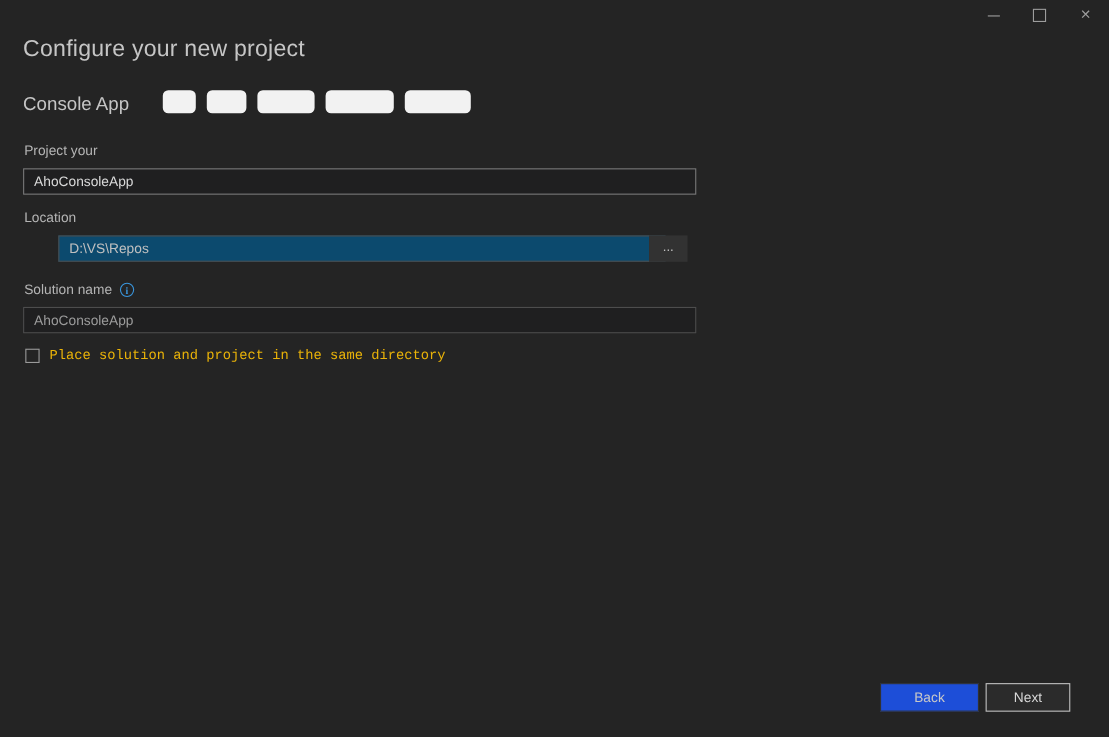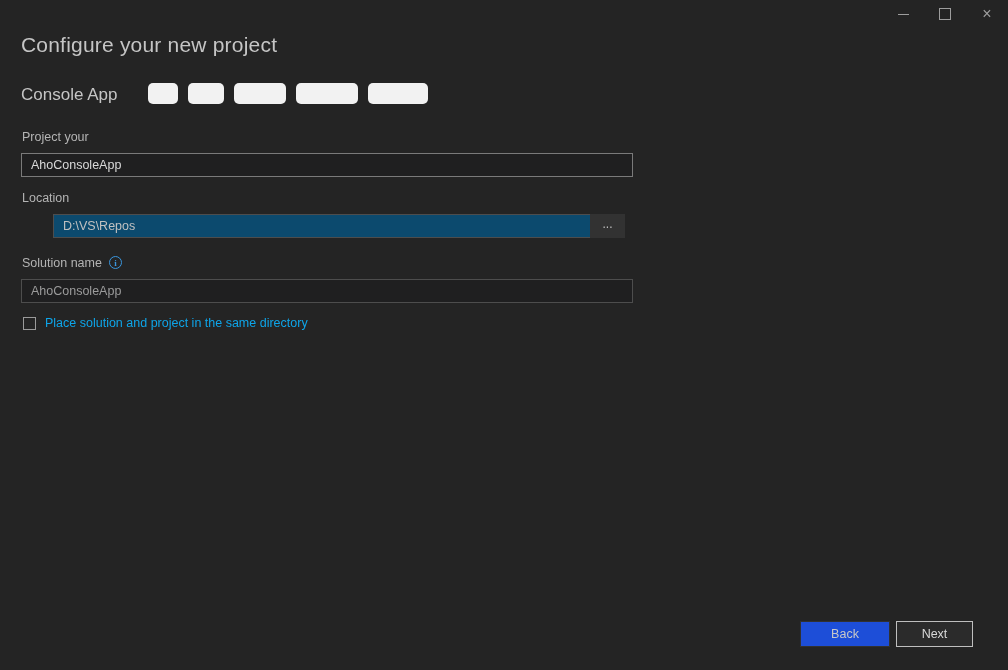--- a/index.html
+++ b/index.html
@@ -44,21 +44,21 @@
     margin-right: 10px;
   }
 
   
   .field-label {
     position: absolute; left: 22px;
     font-size: 12.5px; color: #b4b4b4;
   }
   .label-project  { top: 130px; }
   .label-location { top: 191px; }
-  .label-solution { top: 256px; display: flex; align-items: flex-start; }
+  .label-solution { top: 256px; display: flex; align-items: flex-end; }
 
   .info-icon {
     display: inline-flex; align-items: center; justify-content: center;
     width: 13px; height: 13px; margin-left: 7px;
     border: 1.5px solid #3a96dd; border-radius: 50%;
     color: #3a96dd; font-size: 9px; font-weight: bold;
     font-family: "Liberation Serif", serif;
     box-sizing: border-box; line-height: 10px;
   }
 
@@ -97,21 +97,21 @@
 
   
   .checkbox-row {
     position: absolute; left: 23px; top: 316px;
     display: flex; align-items: center;
   }
   .checkbox-box {
     width: 13px; height: 13px; box-sizing: border-box;
     border: 1px solid #9a9a9a; background: transparent;
   }
-  .checkbox-label { font-size: 12.5px; color: #0ea5e9; margin-left: 9px; }
+  .checkbox-label { font-size: 12.5px; color: #eab308; margin-left: 9px; font-family: Liberation Mono, monospace; }
 
   
   .back-btn {
     position: absolute; left: 800px; top: 621px;
     width: 90px; height: 26px; box-sizing: border-box;
     background: #1d4ed8; border: 1px solid #313131;
     color: #c8c8c8; font-size: 12.5px;
     font-family: "Liberation Sans", "DejaVu Sans", sans-serif;
     cursor: default;
   }

